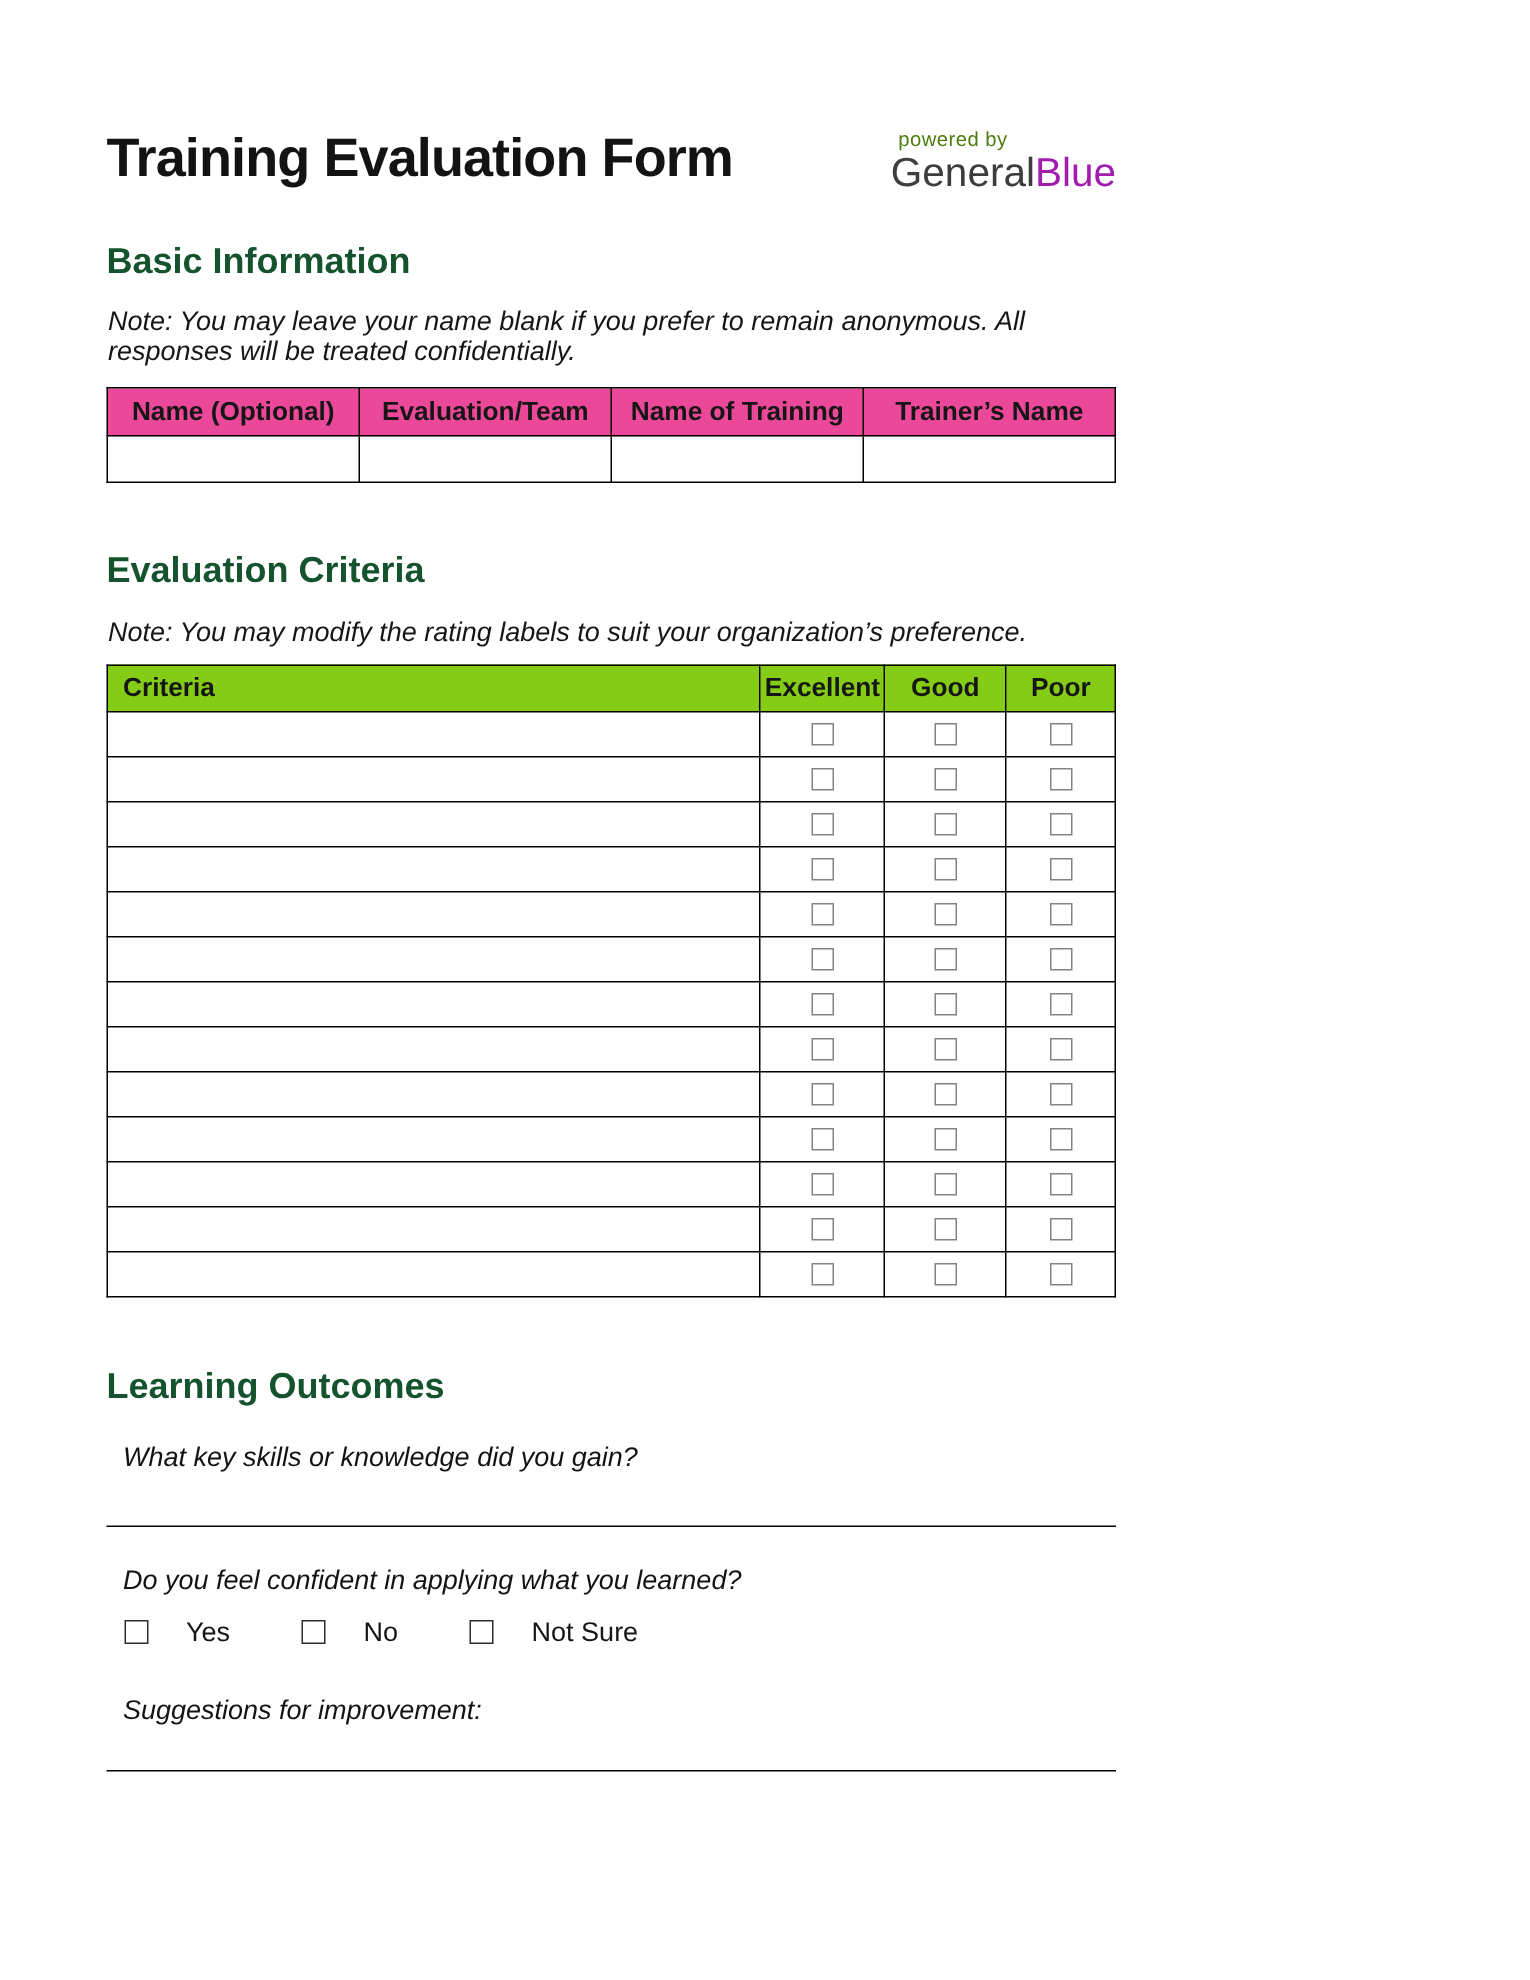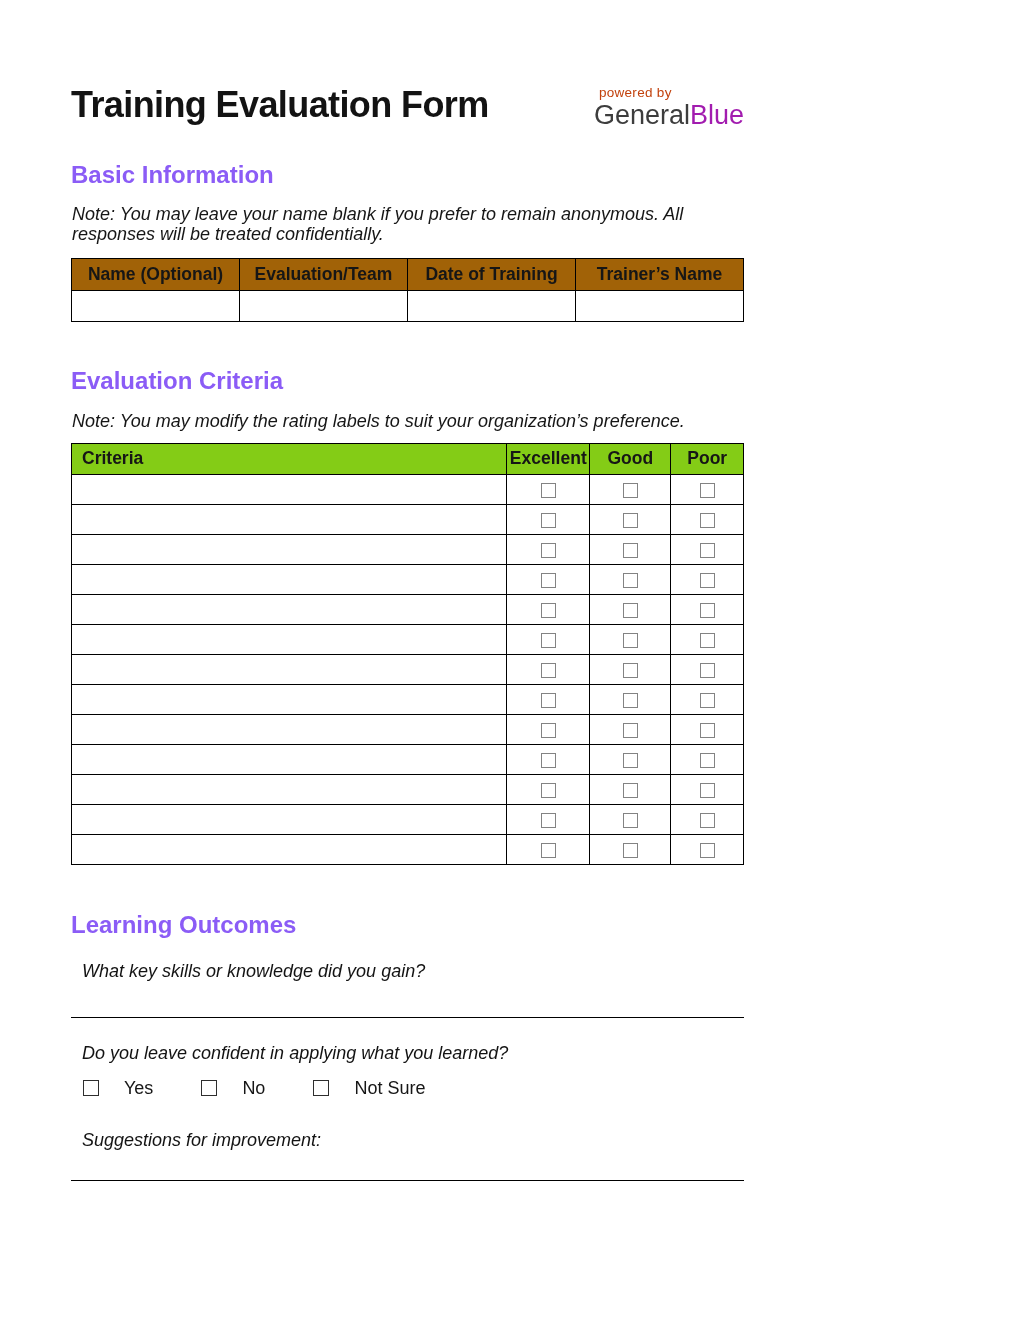--- a/index.html
+++ b/index.html
@@ -7,39 +7,39 @@
     width:1020px;height:1320px;background:#ffffff;
     font-family:"Liberation Sans",sans-serif;color:#161616;
     overflow:hidden;
   }
   .page{box-sizing:border-box;width:816px;height:1320px;padding:84px 72px 0 71px;}
 
   
   .masthead{display:flex;justify-content:space-between;align-items:flex-start;}
   h1{margin:0;font-size:36px;font-weight:700;letter-spacing:-0.6px;color:#131313;line-height:1.18;}
   .logo{padding-top:1px;}
-  .powered{font-size:13.5px;color:#c2410c;letter-spacing:0.3px;margin:0 0 1px 5px;}
+  .powered{font-size:13.5px;color:#4d7c0f;letter-spacing:0.3px;margin:0 0 1px 5px;}
   .brand{font-size:27px;line-height:1.1;font-weight:400;white-space:nowrap;}
   .brand .g{color:#3d3d3d;}
   .brand .b{color:#a21caf;}
 
   
-  h2{margin:0;font-size:24px;font-weight:700;color:#8b5cf6;line-height:1.15;}
+  h2{margin:0;font-size:24px;font-weight:700;color:#14532d;line-height:1.15;}
   .h2-basic{margin-top:30px;}
   .h2-criteria{margin-top:45px;}
   .h2-outcomes{margin-top:46px;}
 
   
   .note{font-style:italic;font-size:18px;line-height:20px;margin:16px 0 0 1px;color:#161616;}
 
   
   table{border-collapse:collapse;width:100%;table-layout:fixed;}
   th,td{border:1.6px solid #000;padding:0;}
   .basic-table{margin-top:14px;}
-  .basic-table th{height:31px;background:#a16207;font-size:17.5px;font-weight:700;text-align:center;}
+  .basic-table th{height:31px;background:#ec4899;font-size:17.5px;font-weight:700;text-align:center;}
   .basic-table td{height:30px;background:#fff;}
 
   .criteria-table{margin-top:12px;}
   .criteria-table th{height:30px;background:#84cc16;font-size:17.5px;font-weight:700;text-align:center;}
   .criteria-table th.crit{text-align:left;padding-left:10px;}
   .criteria-table td{height:29px;background:#fff;}
   .r-cell{text-align:center;vertical-align:middle;}
   .cb{display:inline-block;width:13px;height:13px;border:1.5px solid #838383;background:#fff;vertical-align:middle;}
 
   
@@ -68,21 +68,21 @@
   </div>
 
   <section>
     <h2 class="h2-basic">Basic Information</h2>
     <p class="note">Note: You may leave your name blank if you prefer to remain anonymous. All responses will be treated confidentially.</p>
     <table class="basic-table">
       <thead>
         <tr>
           <th>Name (Optional)</th>
           <th>Evaluation/Team</th>
-          <th>Date of Training</th>
+          <th>Name of Training</th>
           <th>Trainer’s Name</th>
         </tr>
       </thead>
       <tbody>
         <tr>
           <td></td>
           <td></td>
           <td></td>
           <td></td>
         </tr>
@@ -188,21 +188,21 @@
             <td class="r-cell"><span class="cb"></span></td>
           </tr>
         </tbody>
     </table>
   </section>
 
   <section>
     <h2 class="h2-outcomes">Learning Outcomes</h2>
     <p class="q q1">What key skills or knowledge did you gain?</p>
     <div class="write-line l1"></div>
-    <p class="q q2">Do you leave confident in applying what you learned?</p>
+    <p class="q q2">Do you feel confident in applying what you learned?</p>
     <div class="options">
       <span class="opt">
           <span class="cb2"></span>
           <span>Yes</span>
         </span>
       <span class="opt">
           <span class="cb2"></span>
           <span>No</span>
         </span>
       <span class="opt">

